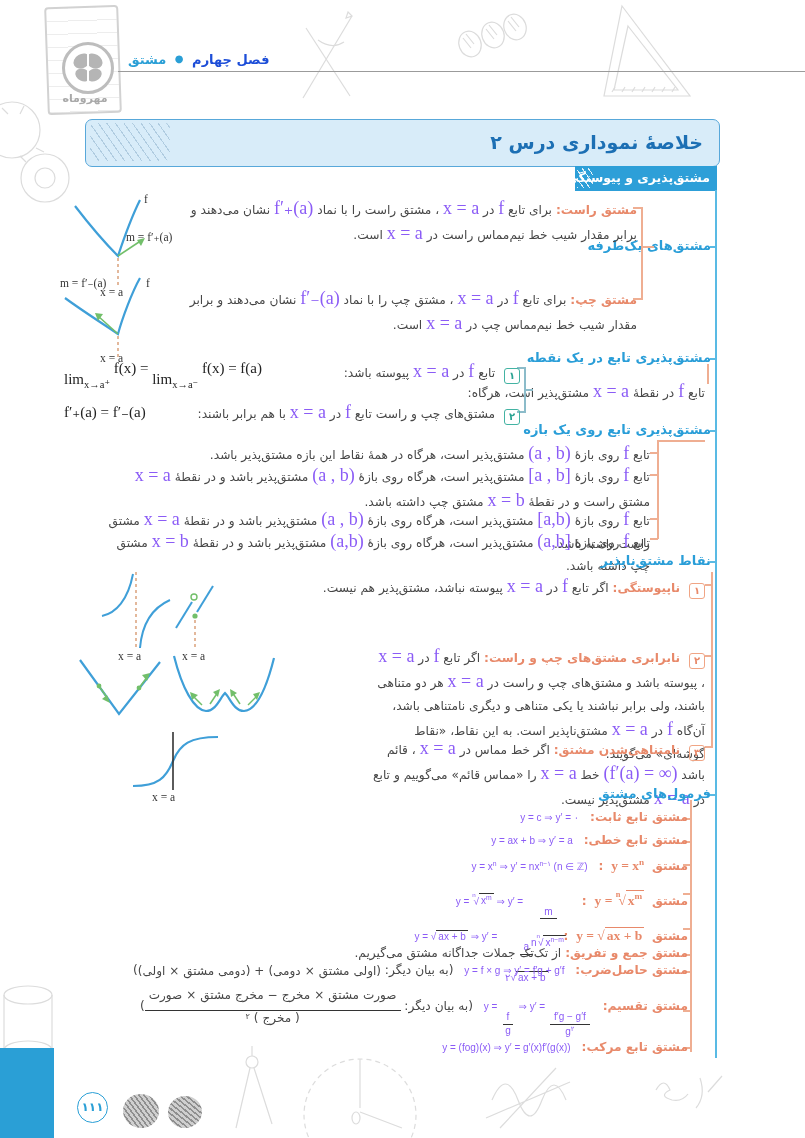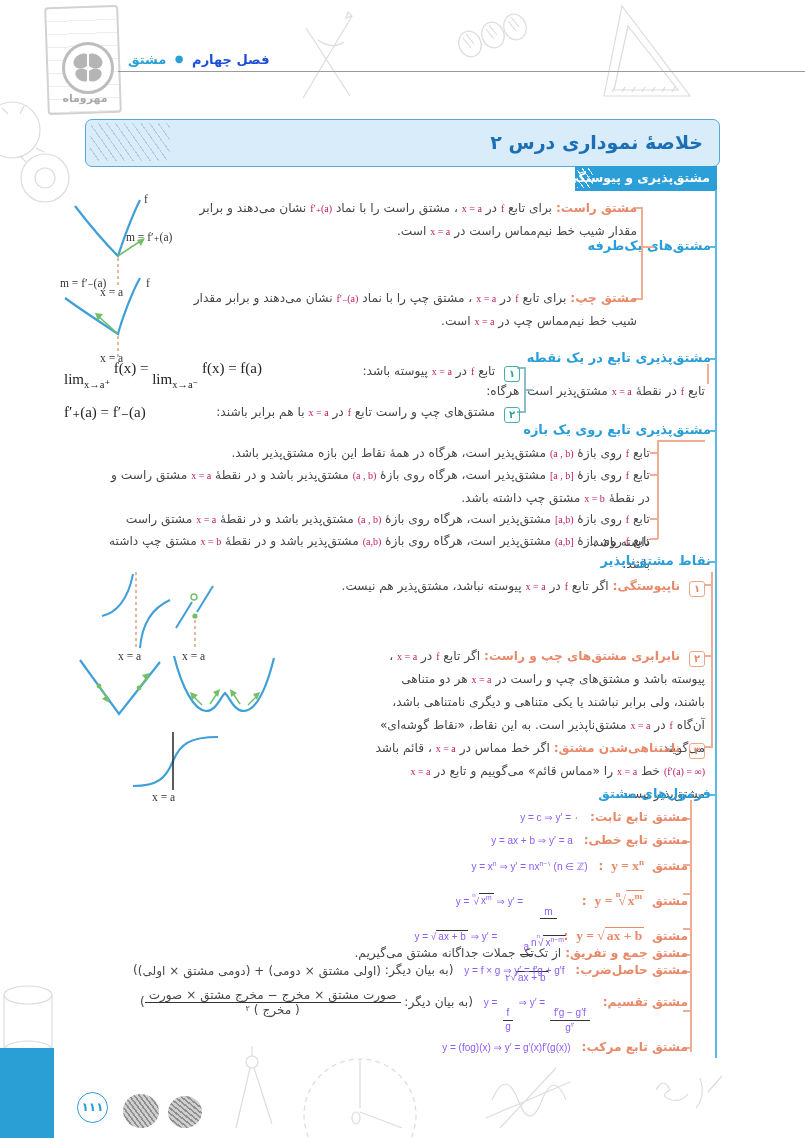--- a/index.html
+++ b/index.html
@@ -29,21 +29,21 @@
           background:repeating-linear-gradient(55deg,rgba(255,255,255,.85) 0 1px,transparent 1px 5px);}
   
   .vmain{position:absolute;left:715px;top:190px;width:2px;height:868px;background:#59bae4;}
   .oline{position:absolute;background:#efae92;}
   .tealine{position:absolute;background:#8cbcca;}
   .hdash{position:absolute;width:5px;height:2px;background:#59bae4;}
   
   .heading{position:absolute;color:#2a9ed8;font-weight:bold;font-size:13px;white-space:nowrap;direction:rtl;}
   .para{position:absolute;font-size:12.2px;line-height:23px;color:#474747;text-align:right;direction:rtl;}
   .nowrap{white-space:nowrap}
-  .m{direction:ltr;unicode-bidi:isolate;font-family:"Liberation Serif","DejaVu Serif",serif;font-size:10px;color:#be185d;}
+  .m{direction:ltr;unicode-bidi:isolate;font-family:"Liberation Serif","DejaVu Serif",serif;font-size:18px;color:#8b5cf6;}
   .olabel{color:#e8896a;font-weight:bold;}
   .nb{display:inline-block;width:14px;height:14px;border:1.3px solid;border-radius:3px;font-size:10px;line-height:14px;
       text-align:center;vertical-align:-2px;font-weight:bold;margin-left:5px;}
   .nb.teal{border-color:#43b3a3;color:#2ba392}
   .nb.orange{border-color:#f0a585;color:#e8896a}
   .mathline{position:absolute;font-family:"Liberation Serif","DejaVu Serif",serif;font-size:15px;color:#222;
             direction:ltr;unicode-bidi:isolate;white-space:nowrap;}
   .limw{display:inline-flex;flex-direction:row;align-items:center;line-height:1;vertical-align:-11px;}
   .limsub{font-size:10.5px;margin-top:11px}
   sup{font-size:.68em}
@@ -53,21 +53,21 @@
   .rbar{border-top:1.2px solid #333;padding:0 2px;display:inline-block;margin-top:16px;}
   .ridx{font-size:.62em;vertical-align:8px;margin-right:-2px}
   .frow{position:absolute;direction:rtl;white-space:nowrap;font-size:12.2px;color:#474747;}
   .frow .mathpart{font-family:Liberation Sans, sans-serif;font-size:10px;color:#8b5cf6;
                   direction:ltr;unicode-bidi:isolate;margin:0 7px;}
   .frow .lblm{font-family:"Liberation Serif","DejaVu Serif",serif;font-size:13.5px;color:#e8896a;font-weight:bold;
               direction:ltr;unicode-bidi:isolate;margin:0 4px;}
   .toks{display:inline-flex;direction:ltr;gap:4px;vertical-align:middle;font-size:12px;color:#474747;}
   .toks.fr{flex-direction:column;align-items:center;gap:0;}
   .toks .row{display:inline-flex;direction:ltr;gap:4px;}
-  .toks .row.top{border-bottom:1px solid #333;padding:0 4px 0;}
+  .toks .row.top{border-bottom:1px solid #333;padding:0 4px 8px;}
   .figl{position:absolute;font-family:"Liberation Serif","DejaVu Serif",serif;font-size:11.5px;color:#333;
         direction:ltr;white-space:nowrap;}
   
   .bluetab{position:absolute;left:0;top:1048px;width:54px;height:90px;background:#2a9fd6;}
   .pagenum{position:absolute;left:77px;top:1092px;width:29px;height:29px;border:1.7px solid #2a9fd6;border-radius:50%;
            color:#2a9fd6;font-weight:bold;font-size:12px;line-height:29px;text-align:center;}
   .hcirc{position:absolute;border-radius:50%;
          background:repeating-linear-gradient(45deg,#8f8f8f 0 1.6px,#cfcfcf 1.6px 4px);}
 </style>
 </head>

